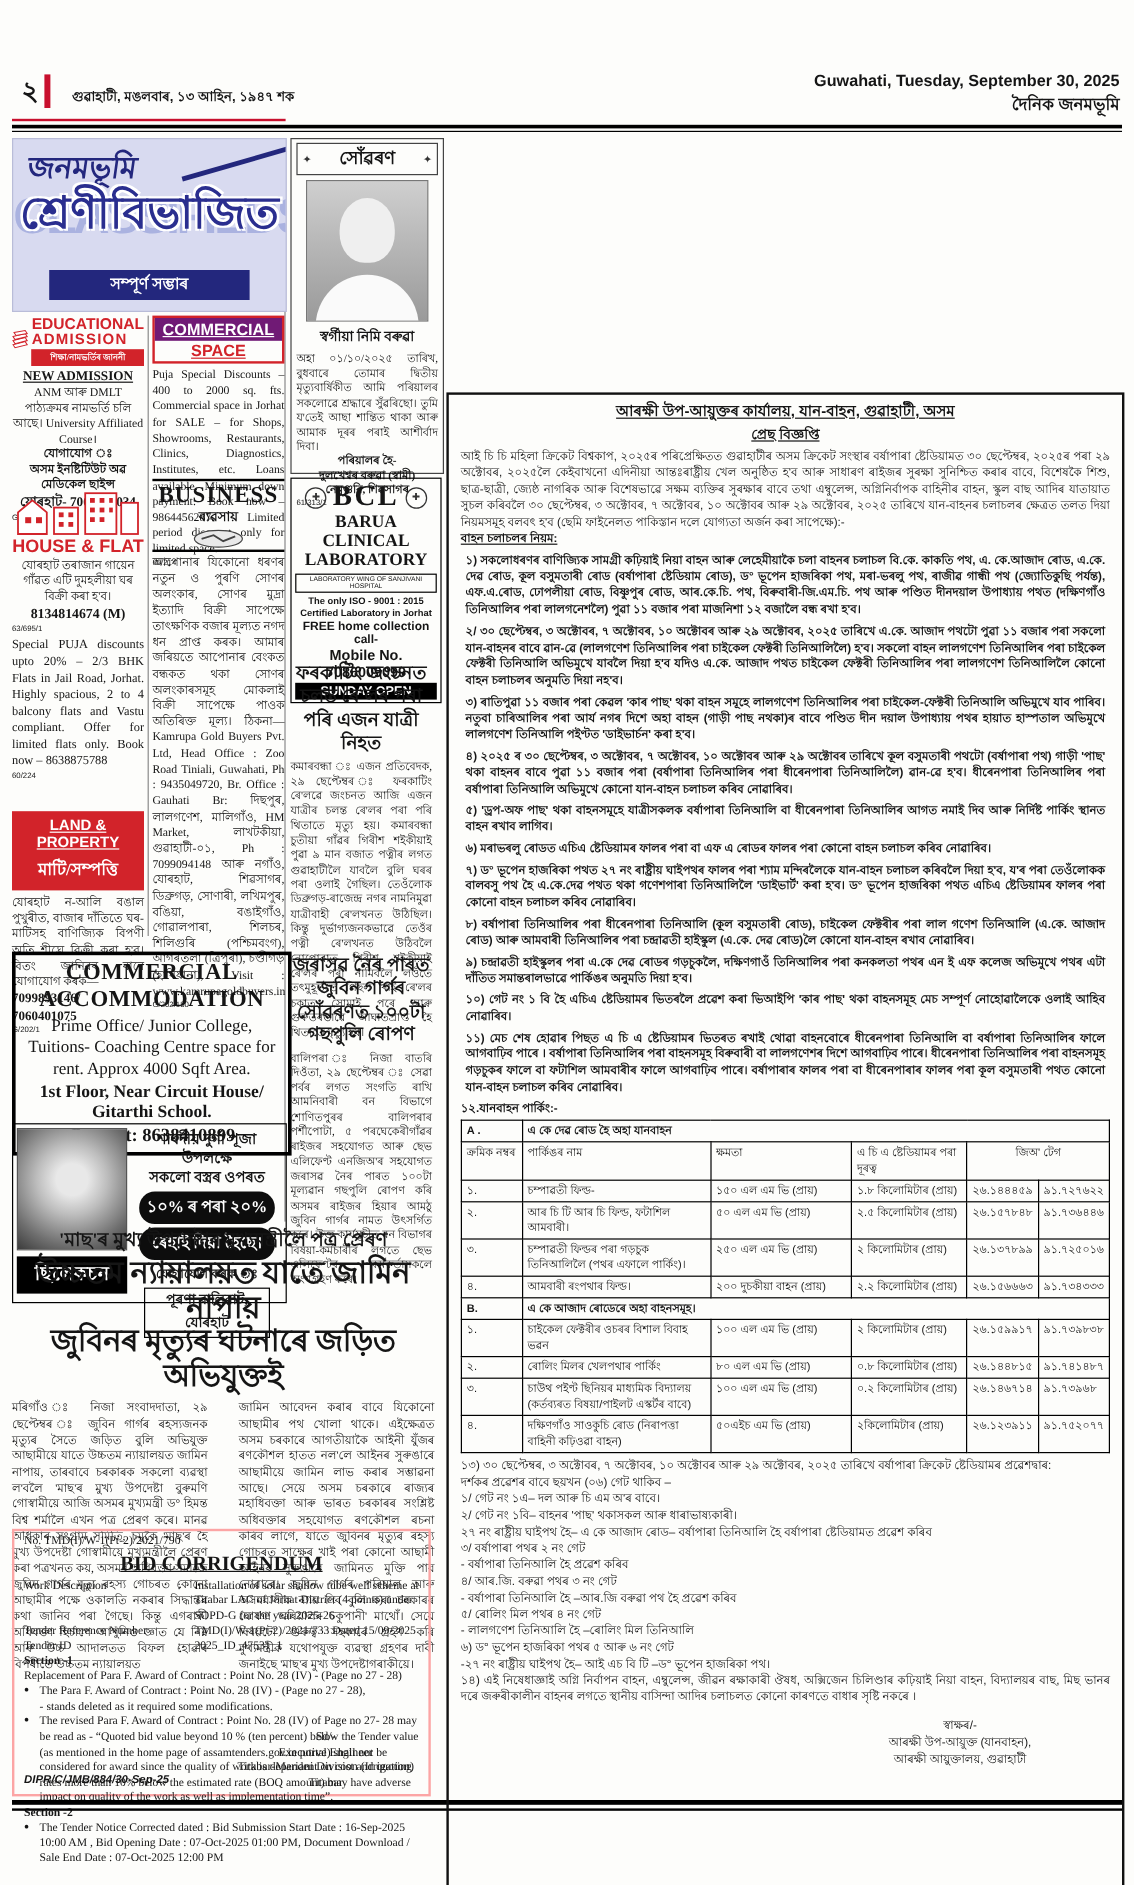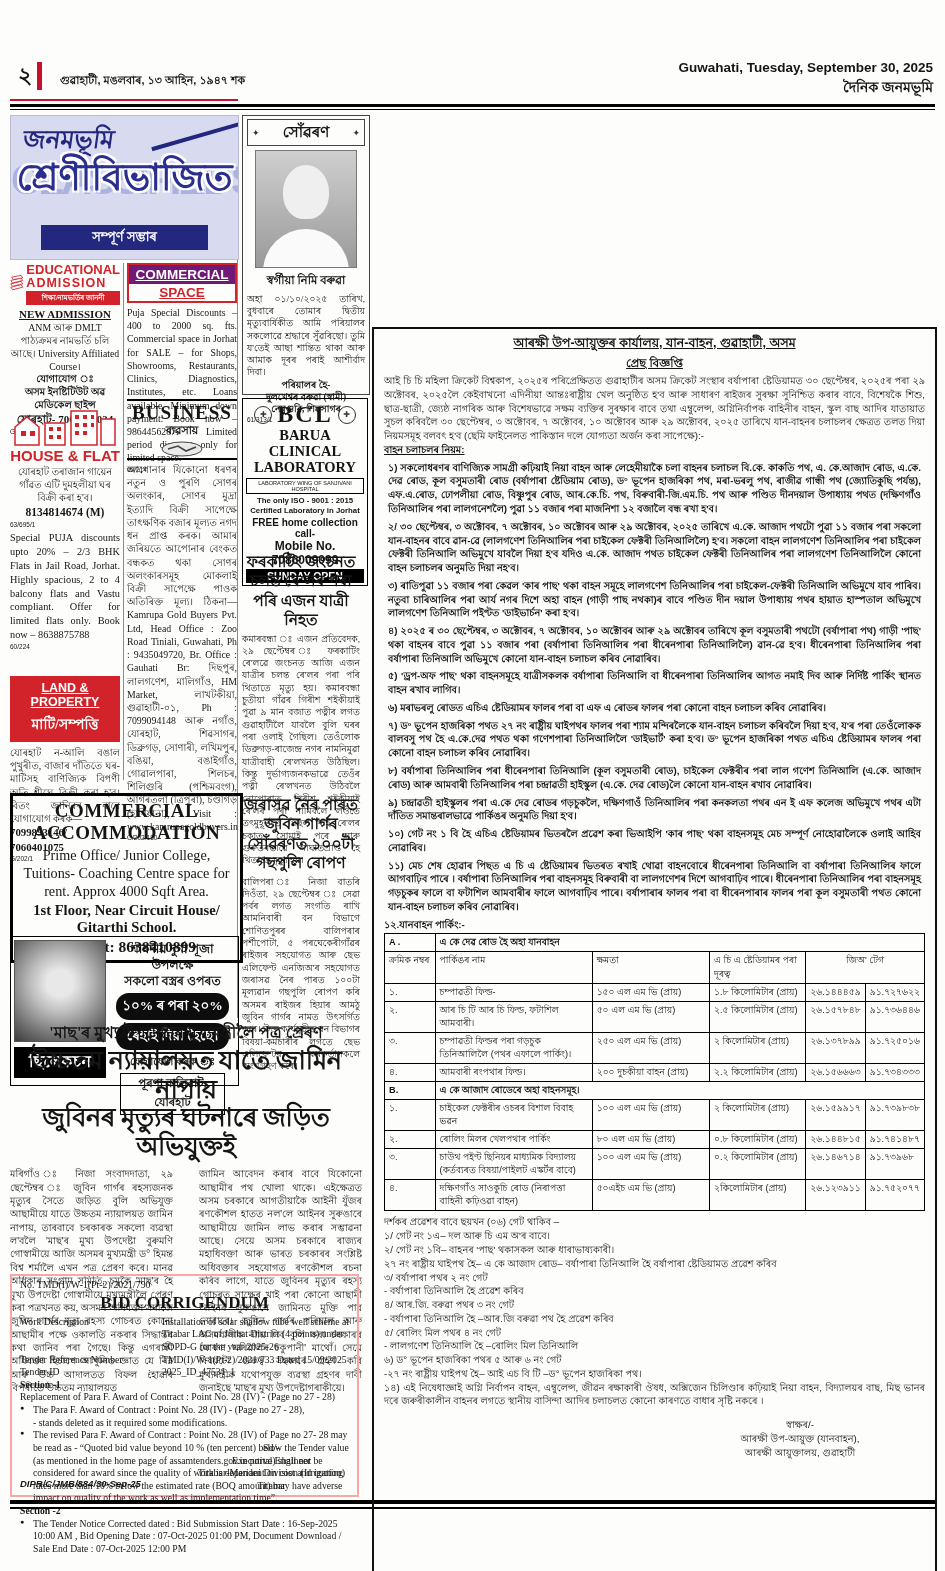--- a/index.html
+++ b/index.html
@@ -436,20 +436,21 @@
           <tr>
             <td>৪.</td>
             <td>দক্ষিণগাঁও সাওকুচি ৰোড (নিৰাপত্তা বাহিনী কঢ়িওৱা বাহন)</td>
             <td>৫০এইচ এম ভি (প্ৰায়)</td>
             <td>২কিলোমিটাৰ (প্ৰায়)</td>
             <td>২৬.১২৩৯১১</td>
             <td>৯১.৭৫২০৭৭</td>
           </tr>
         </tbody>
     </table>
+    <p class="nt-p">১৩)  ৩০ ছেপ্টেম্বৰ, ৩ অক্টোবৰ, ৭  অক্টোবৰ, ১০ অক্টোবৰ আৰু ২৯ অক্টোবৰ, ২০২৫ তাৰিখে বৰ্ষাপাৰা ক্ৰিকেট ষ্টেডিয়ামৰ প্ৰৱেশদ্বাৰ:</p>
     <p class="nt-p">দৰ্শকৰ প্ৰৱেশৰ বাবে ছয়খন (০৬) গেট থাকিব –</p>
     <div id="gates-wrap">
         <p class="gate-line">১/ গেট নং ১এ– দল আৰু চি এম অ'ৰ বাবে।</p>
         <p class="gate-line">২/ গেট নং ১বি– বাহনৰ 'পাছ' থকাসকল আৰু    ধাৰাভাষ্যকাৰী।</p>
         <p class="gate-line">২৭ নং ৰাষ্ট্ৰীয় ঘাইপথ হৈ– এ কে আজাদ ৰোড– বৰ্ষাপাৰা তিনিআলি হৈ বৰ্ষাপাৰা ষ্টেডিয়ামত   প্ৰৱেশ কৰিব</p>
         <p class="gate-line">৩/ বৰ্ষাপাৰা পথৰ ২ নং গেট</p>
         <p class="gate-line">- বৰ্ষাপাৰা তিনিআলি হৈ প্ৰৱেশ কৰিব</p>
         <p class="gate-line">৪/   আৰ.জি.  বৰুৱা পথৰ ৩ নং গেট</p>
         <p class="gate-line">- বৰ্ষাপাৰা তিনিআলি হৈ –আৰ.জি বৰুৱা পথ হৈ প্ৰৱেশ কৰিব</p>
         <p class="gate-line">৫/ ৰোলিং মিল পথৰ ৪ নং গেট</p>

